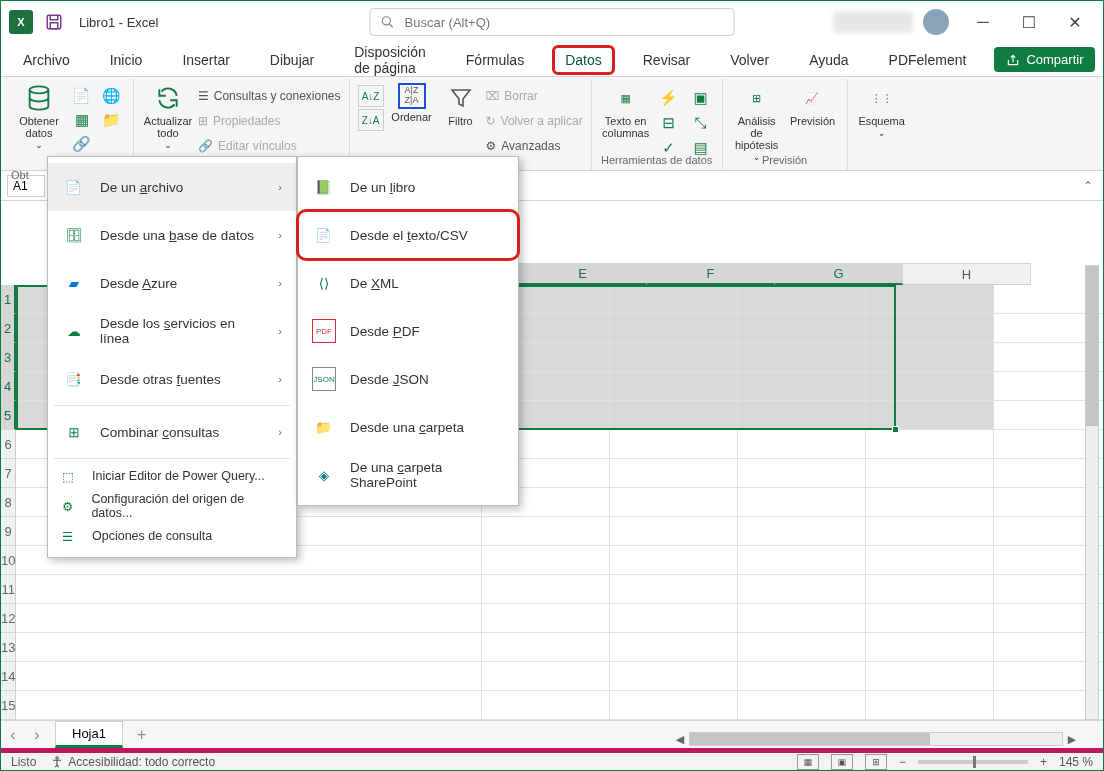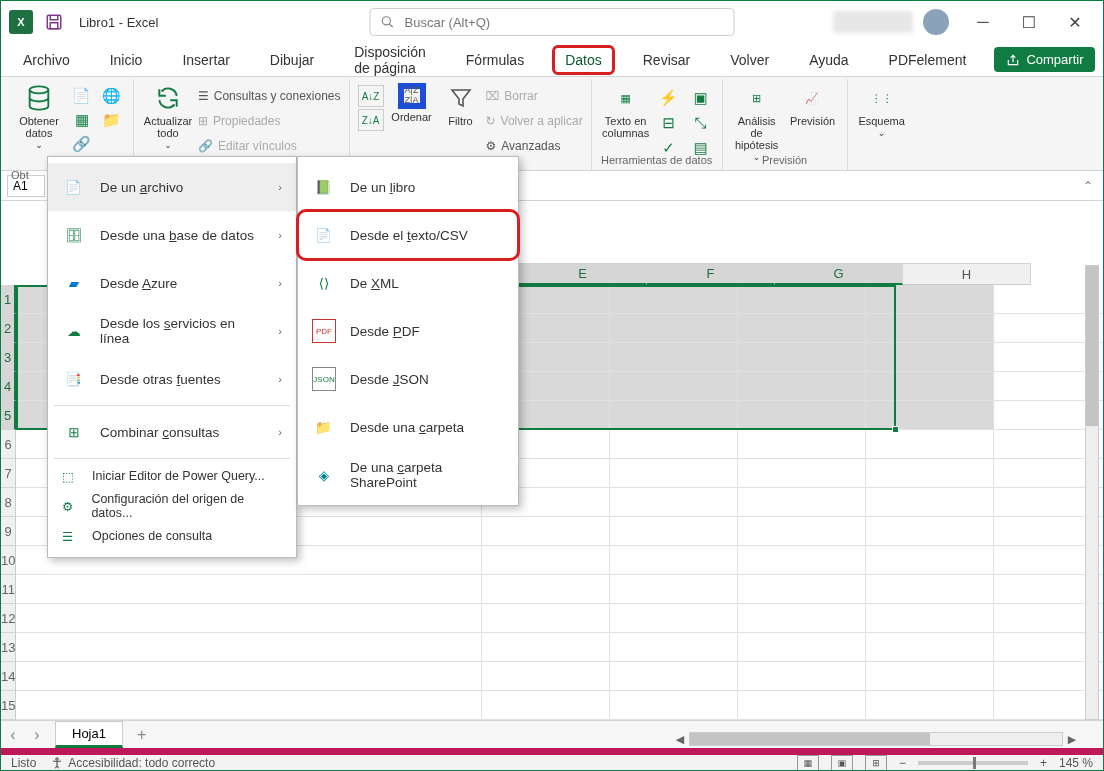--- a/index.html
+++ b/index.html
@@ -80,21 +80,21 @@
 .hscroll { position:absolute; right:22px; bottom:22px; width:410px; height:18px; display:flex; align-items:center;}
 .hscroll .track{ flex:1; height:14px; background:#eee; border:1px solid #ccc; position:relative;}
 .hscroll .thumb{ position:absolute; left:0; width:240px; height:100%; background:#c4c4c4;}
 .hscroll .arr{ width:18px; text-align:center; color:#666; font-size:11px;}
 
 .vscroll { position:absolute; right:2px; top:264px; width:18px; bottom:50px;}
 .vscroll .track{ width:14px; height:100%; background:#eee; border:1px solid #ccc; margin:0 auto; position:relative;}
 .vscroll .thumb{ position:absolute; top:0; width:100%; height:160px; background:#c4c4c4;}
 
 
-.status { position:absolute; bottom:0; left:0; right:0; height:22px; background:#f3f3f3; border-top:7px solid #be185d; display:flex; align-items:center; font-size:12px; color:#555; padding:0 10px;}
+.status { position:absolute; bottom:0; left:0; right:0; height:22px; background:#f3f3f3; border-top:5px solid #be185d; display:flex; align-items:center; font-size:12px; color:#555; padding:0 10px;}
 .status .right { margin-left:auto; display:flex; align-items:center; gap:12px;}
 .viewbtn { width:22px; height:16px; border:1px solid #999; display:flex; align-items:center; justify-content:center; font-size:9px;}
 .zoomslider { width:110px; height:4px; background:#ccc; position:relative;}
 .zoomslider::after{ content:''; position:absolute; left:50%; top:-4px; width:3px; height:12px; background:#777;}
 </style>
 </head>
 <body>
 
 <div class="titlebar">
   <div class="xl-icon">X</div>
@@ -197,21 +197,21 @@
     </div>
   </div>
 
   <div class="rgroup">
     <div class="row">
       <div style="display:flex; flex-direction:column; gap:2px; padding-top:4px;">
         <div class="rbtn-sm" style="border:1px solid #ccc; font-size:10px;">A↓Z</div>
         <div class="rbtn-sm" style="border:1px solid #ccc; font-size:10px;">Z↓A</div>
       </div>
       <div class="rbtn-big" style="width:48px;">
-        <div class="ic" style="border:6px solid #1d4ed8; width:28px; height:26px; font-size:9px; color:#555;">A|Z<br>Z|A</div>
+        <div class="ic" style="border:2px solid #1d4ed8; width:28px; height:26px; font-size:9px; color:#555;">A|Z<br>Z|A</div>
         <span>Ordenar</span>
       </div>
       <div class="rbtn-big" style="width:42px;">
         <div class="ic">
             <svg width="24" height="24" viewBox="0 0 24 24" fill="none" stroke="#555" stroke-width="1.6">
               <path d="M3 4h18l-7 9v7l-4-2v-5z"></path>
             </svg>
           </div>
         <span>Filtro</span>
       </div>

